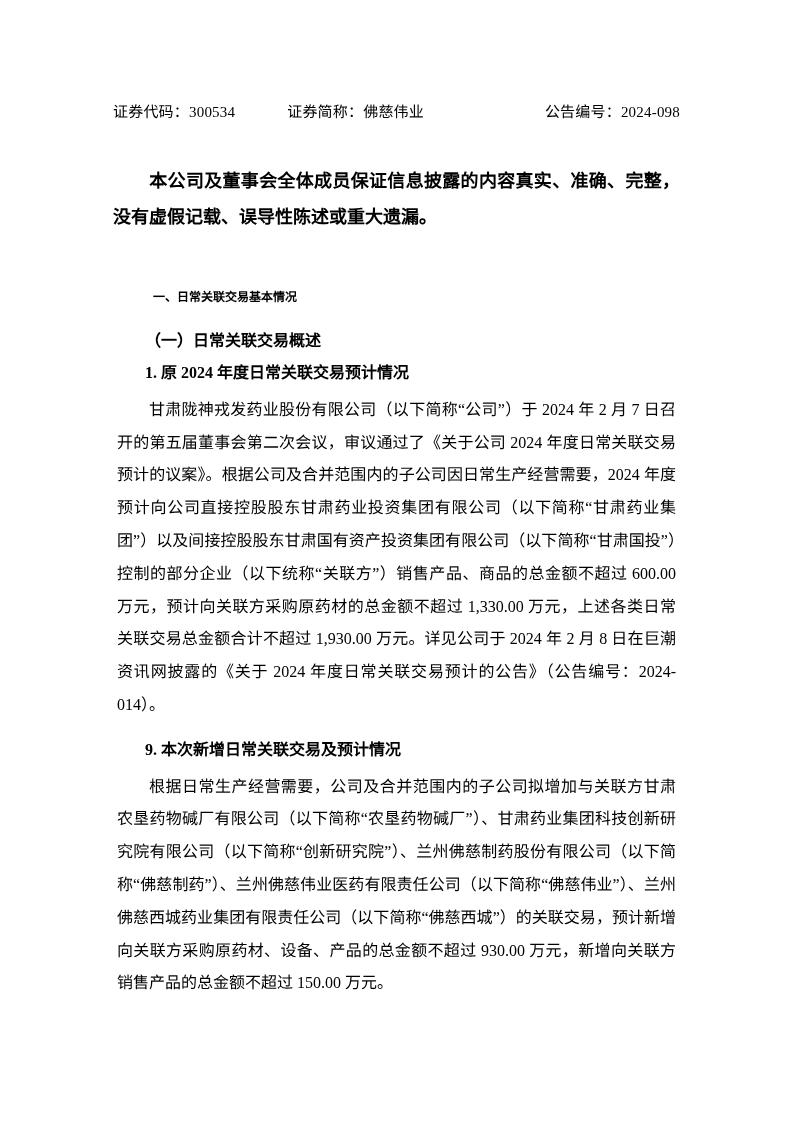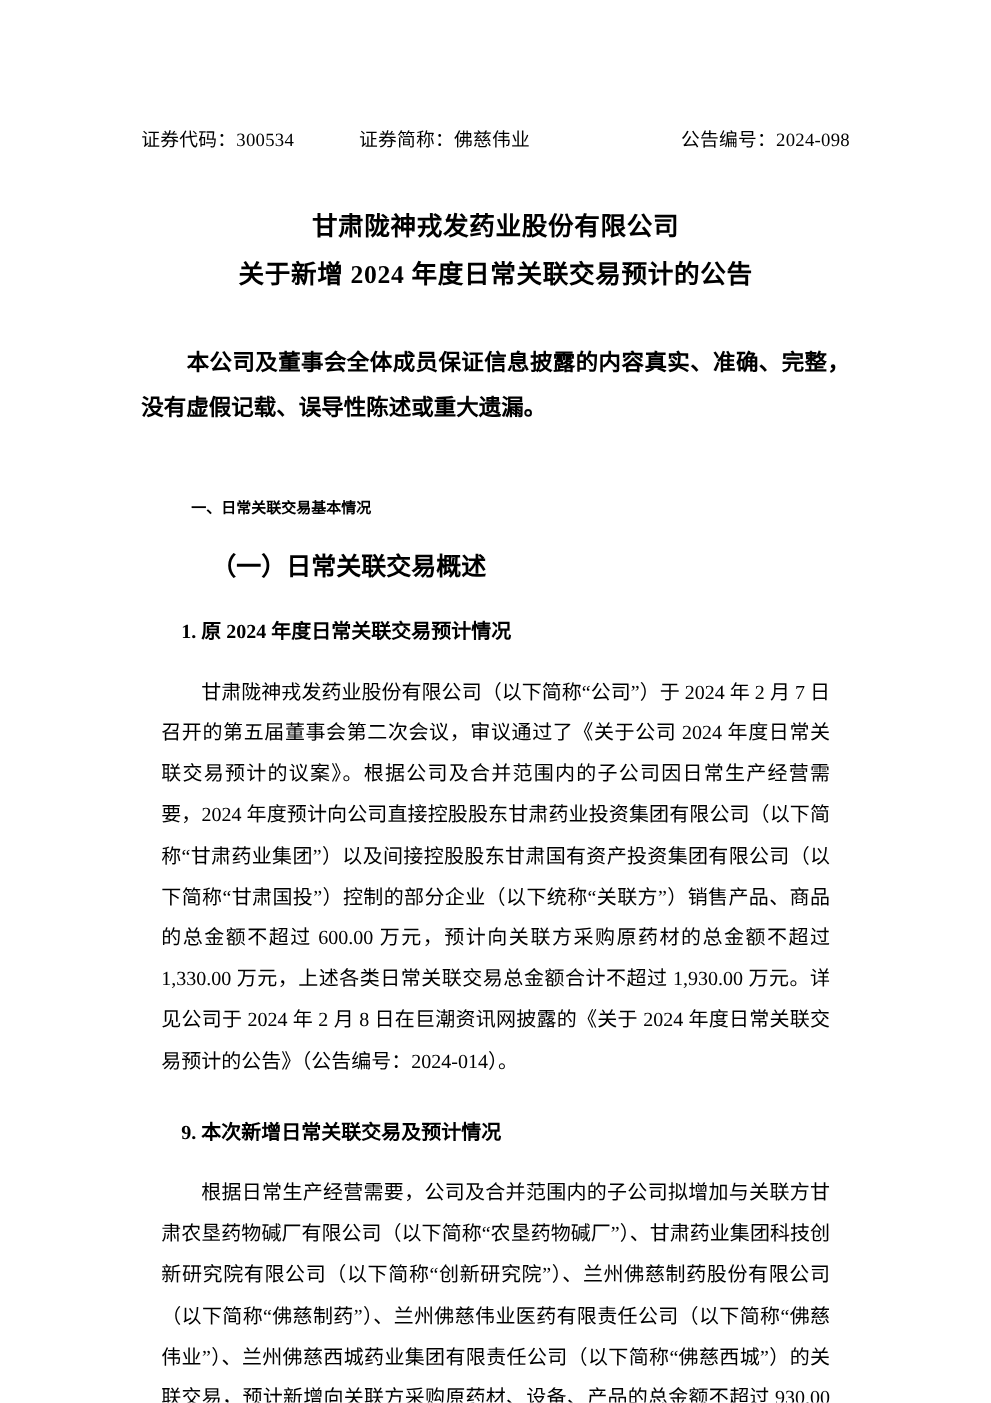--- a/index.html
+++ b/index.html
@@ -63,59 +63,55 @@
   
   .h-section {
     font-weight: bold;
     font-size: 12px;
     line-height: 2.0;
     margin: 16px;
     text-indent: 2em;
   }
   .h-sub {
     font-weight: bold;
-    font-size: 20px;
+    font-size: 16px;
     line-height: 2.0;
-    margin: 16px;
+    margin: 0;
     text-indent: 2em;
   }
   .h-item {
     font-weight: bold;
     font-size: 16px;
     line-height: 2.05;
     margin: 0;
     text-indent: 2em;
   }
 
   
   .para {
     font-size: 16px;
     line-height: 2.05;
     text-align: justify;
     text-justify: inter-ideograph;
     text-indent: 2em;
-    margin: 16px;
+    margin: 4px;
   }
   .gap-sm { height: 8px; }
 </style>
 </head>
 <body>
 
 <div class="page">
 
   <div class="doc-header">
     <div class="hdr-cell hdr-left">证券代码：300534</div>
     <div class="hdr-cell hdr-mid">证券简称：佛慈伟业</div>
     <div class="hdr-cell hdr-right">公告编号：2024-098</div>
   </div>
 
-  <div class="title-block">
-    <div class="title-line">甘肃陇神戎发药业股份有限公司</div>
-    <div class="title-line">关于新增 2024 年度日常关联交易预计的公告</div>
-  </div>
 
   <p class="statement"><span class="indent"></span><span>本公司及董事会全体成员保证信息披露的内容真实、准确、完整，没有虚假记载、误导性陈述或重大遗漏。</span></p>
 
   <div class="gap-sm"></div>
 
   <p class="h-section">一、日常关联交易基本情况</p>
   <p class="h-sub">（一）日常关联交易概述</p>
   <p class="h-item">1. 原 2024 年度日常关联交易预计情况</p>
 
   <p class="para">甘肃陇神戎发药业股份有限公司（以下简称“公司”）于 2024 年 2 月 7 日召开的第五届董事会第二次会议，审议通过了《关于公司 2024 年度日常关联交易预计的议案》。根据公司及合并范围内的子公司因日常生产经营需要，2024 年度预计向公司直接控股股东甘肃药业投资集团有限公司（以下简称“甘肃药业集团”）以及间接控股股东甘肃国有资产投资集团有限公司（以下简称“甘肃国投”）控制的部分企业（以下统称“关联方”）销售产品、商品的总金额不超过 600.00 万元，预计向关联方采购原药材的总金额不超过 1,330.00 万元，上述各类日常关联交易总金额合计不超过 1,930.00 万元。详见公司于 2024 年 2 月 8 日在巨潮资讯网披露的《关于 2024 年度日常关联交易预计的公告》（公告编号：2024-014）。</p>

